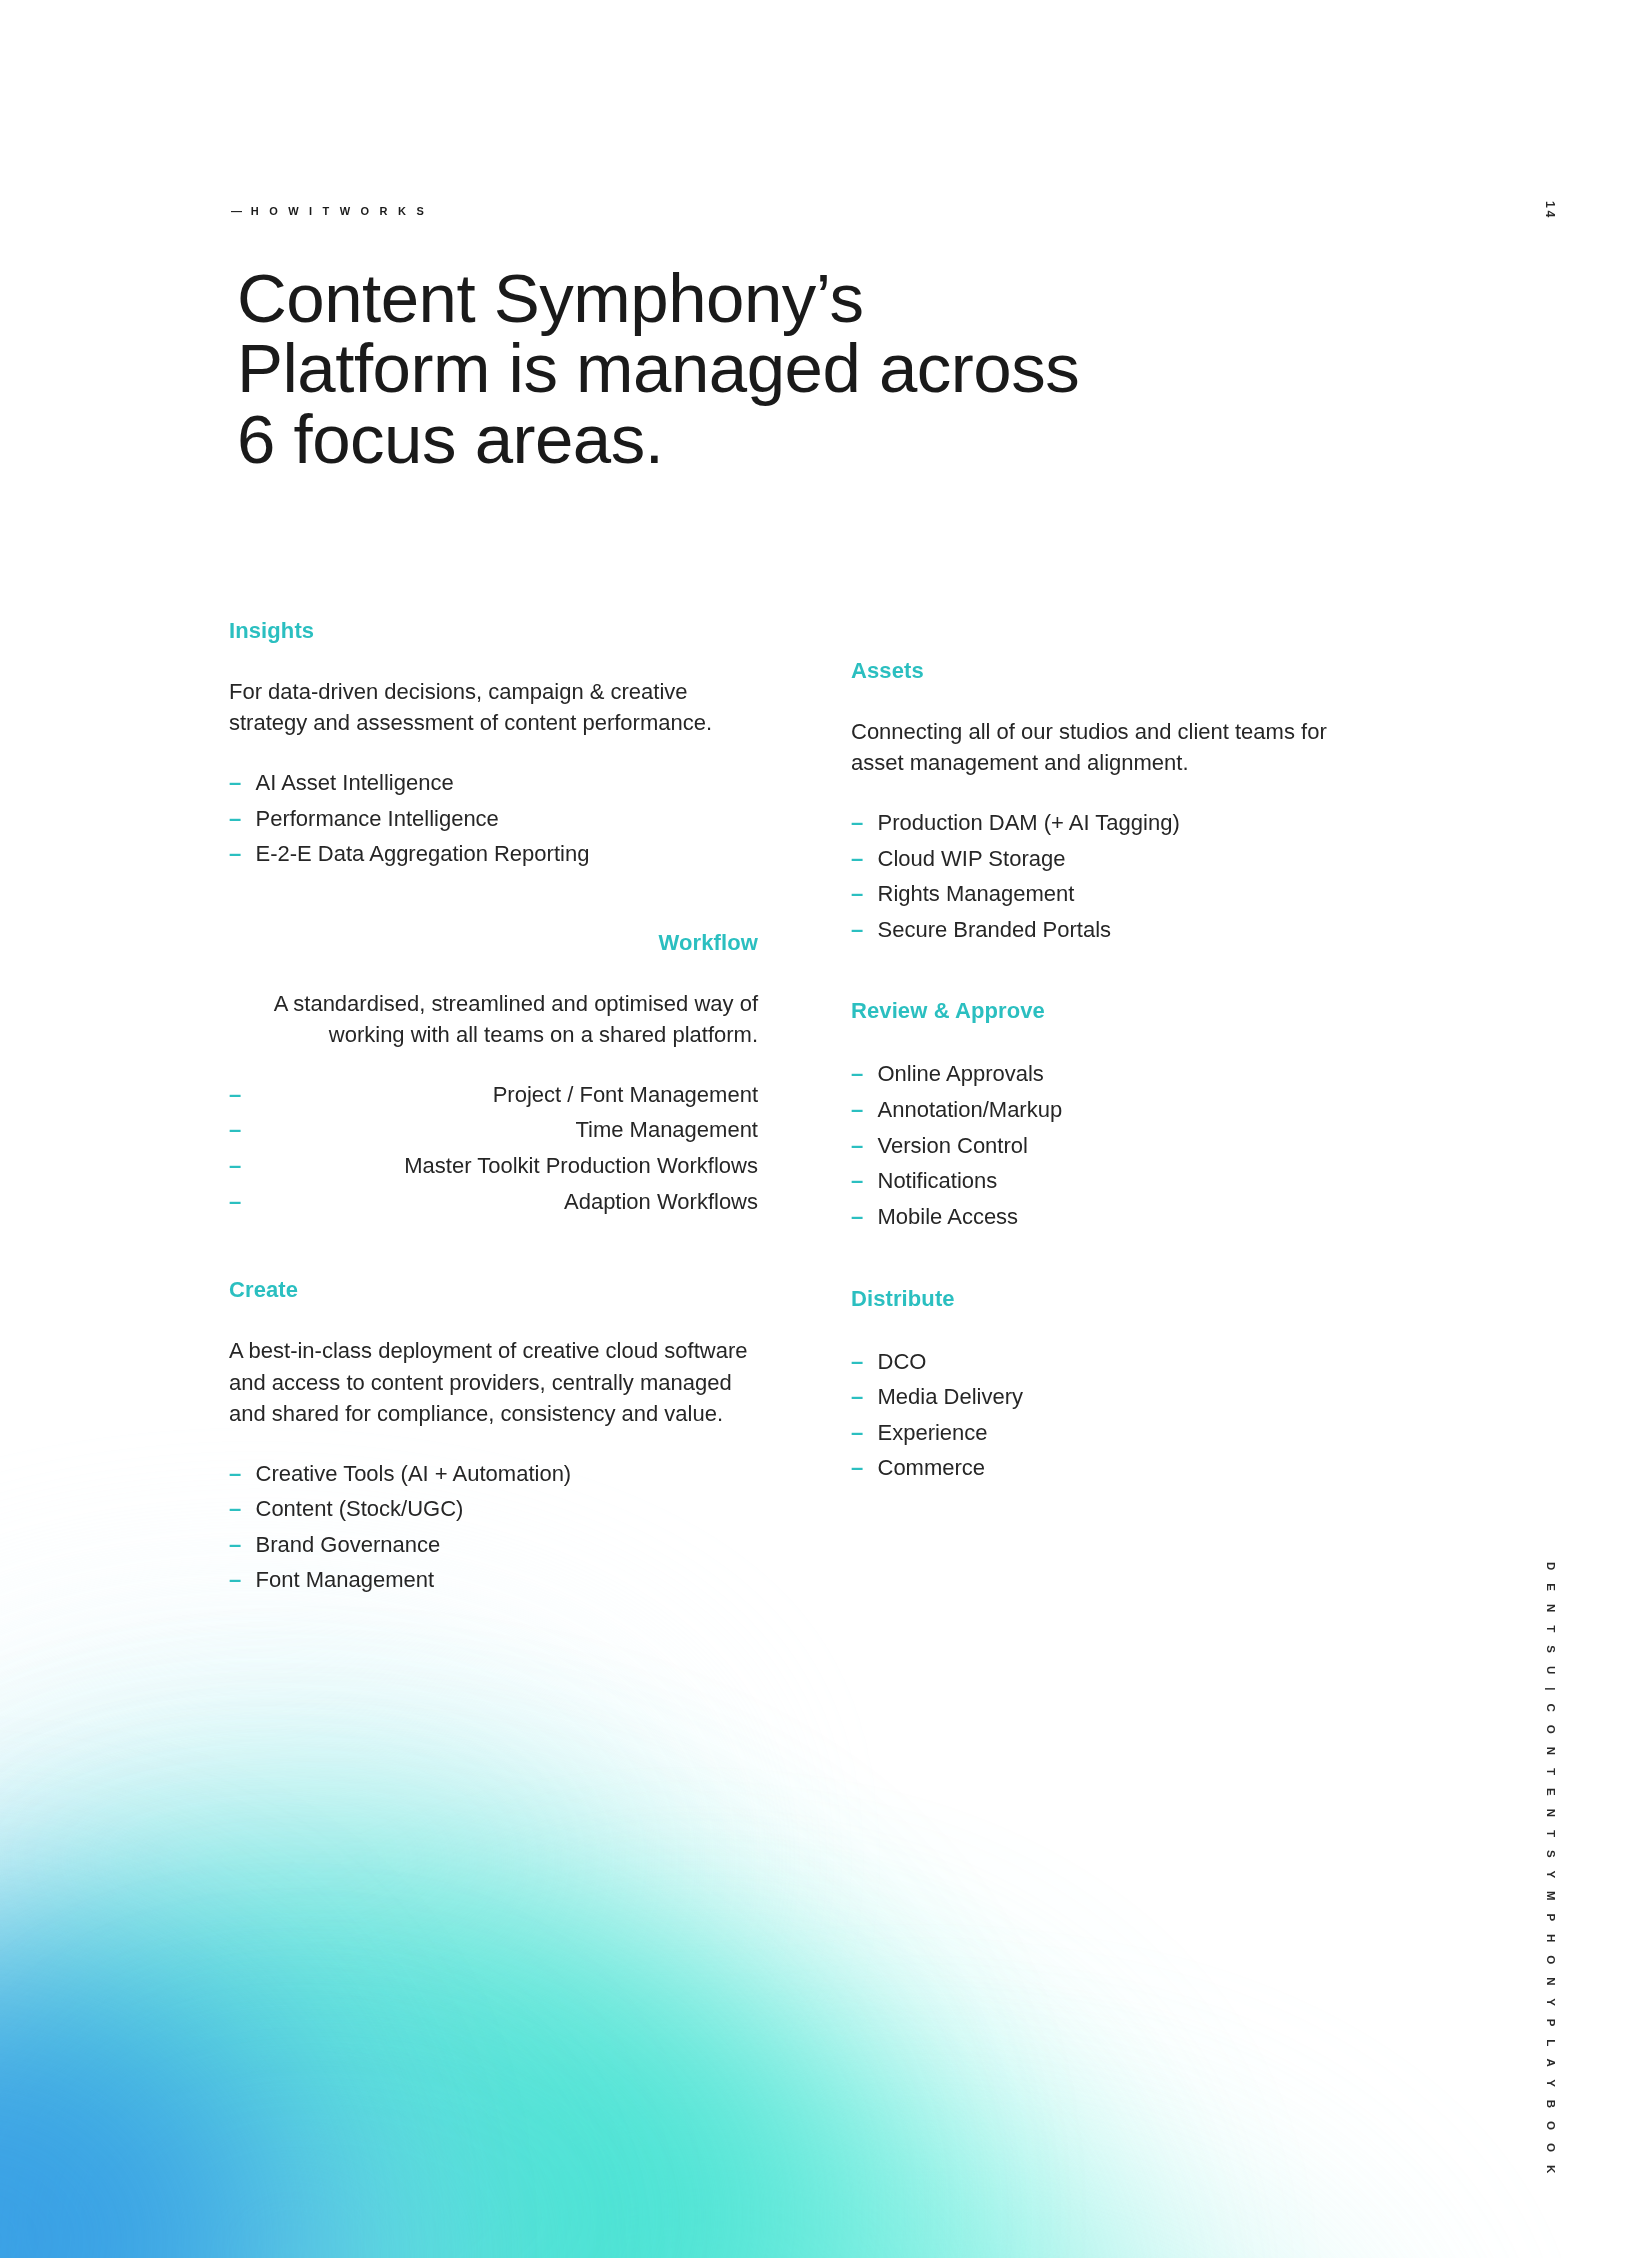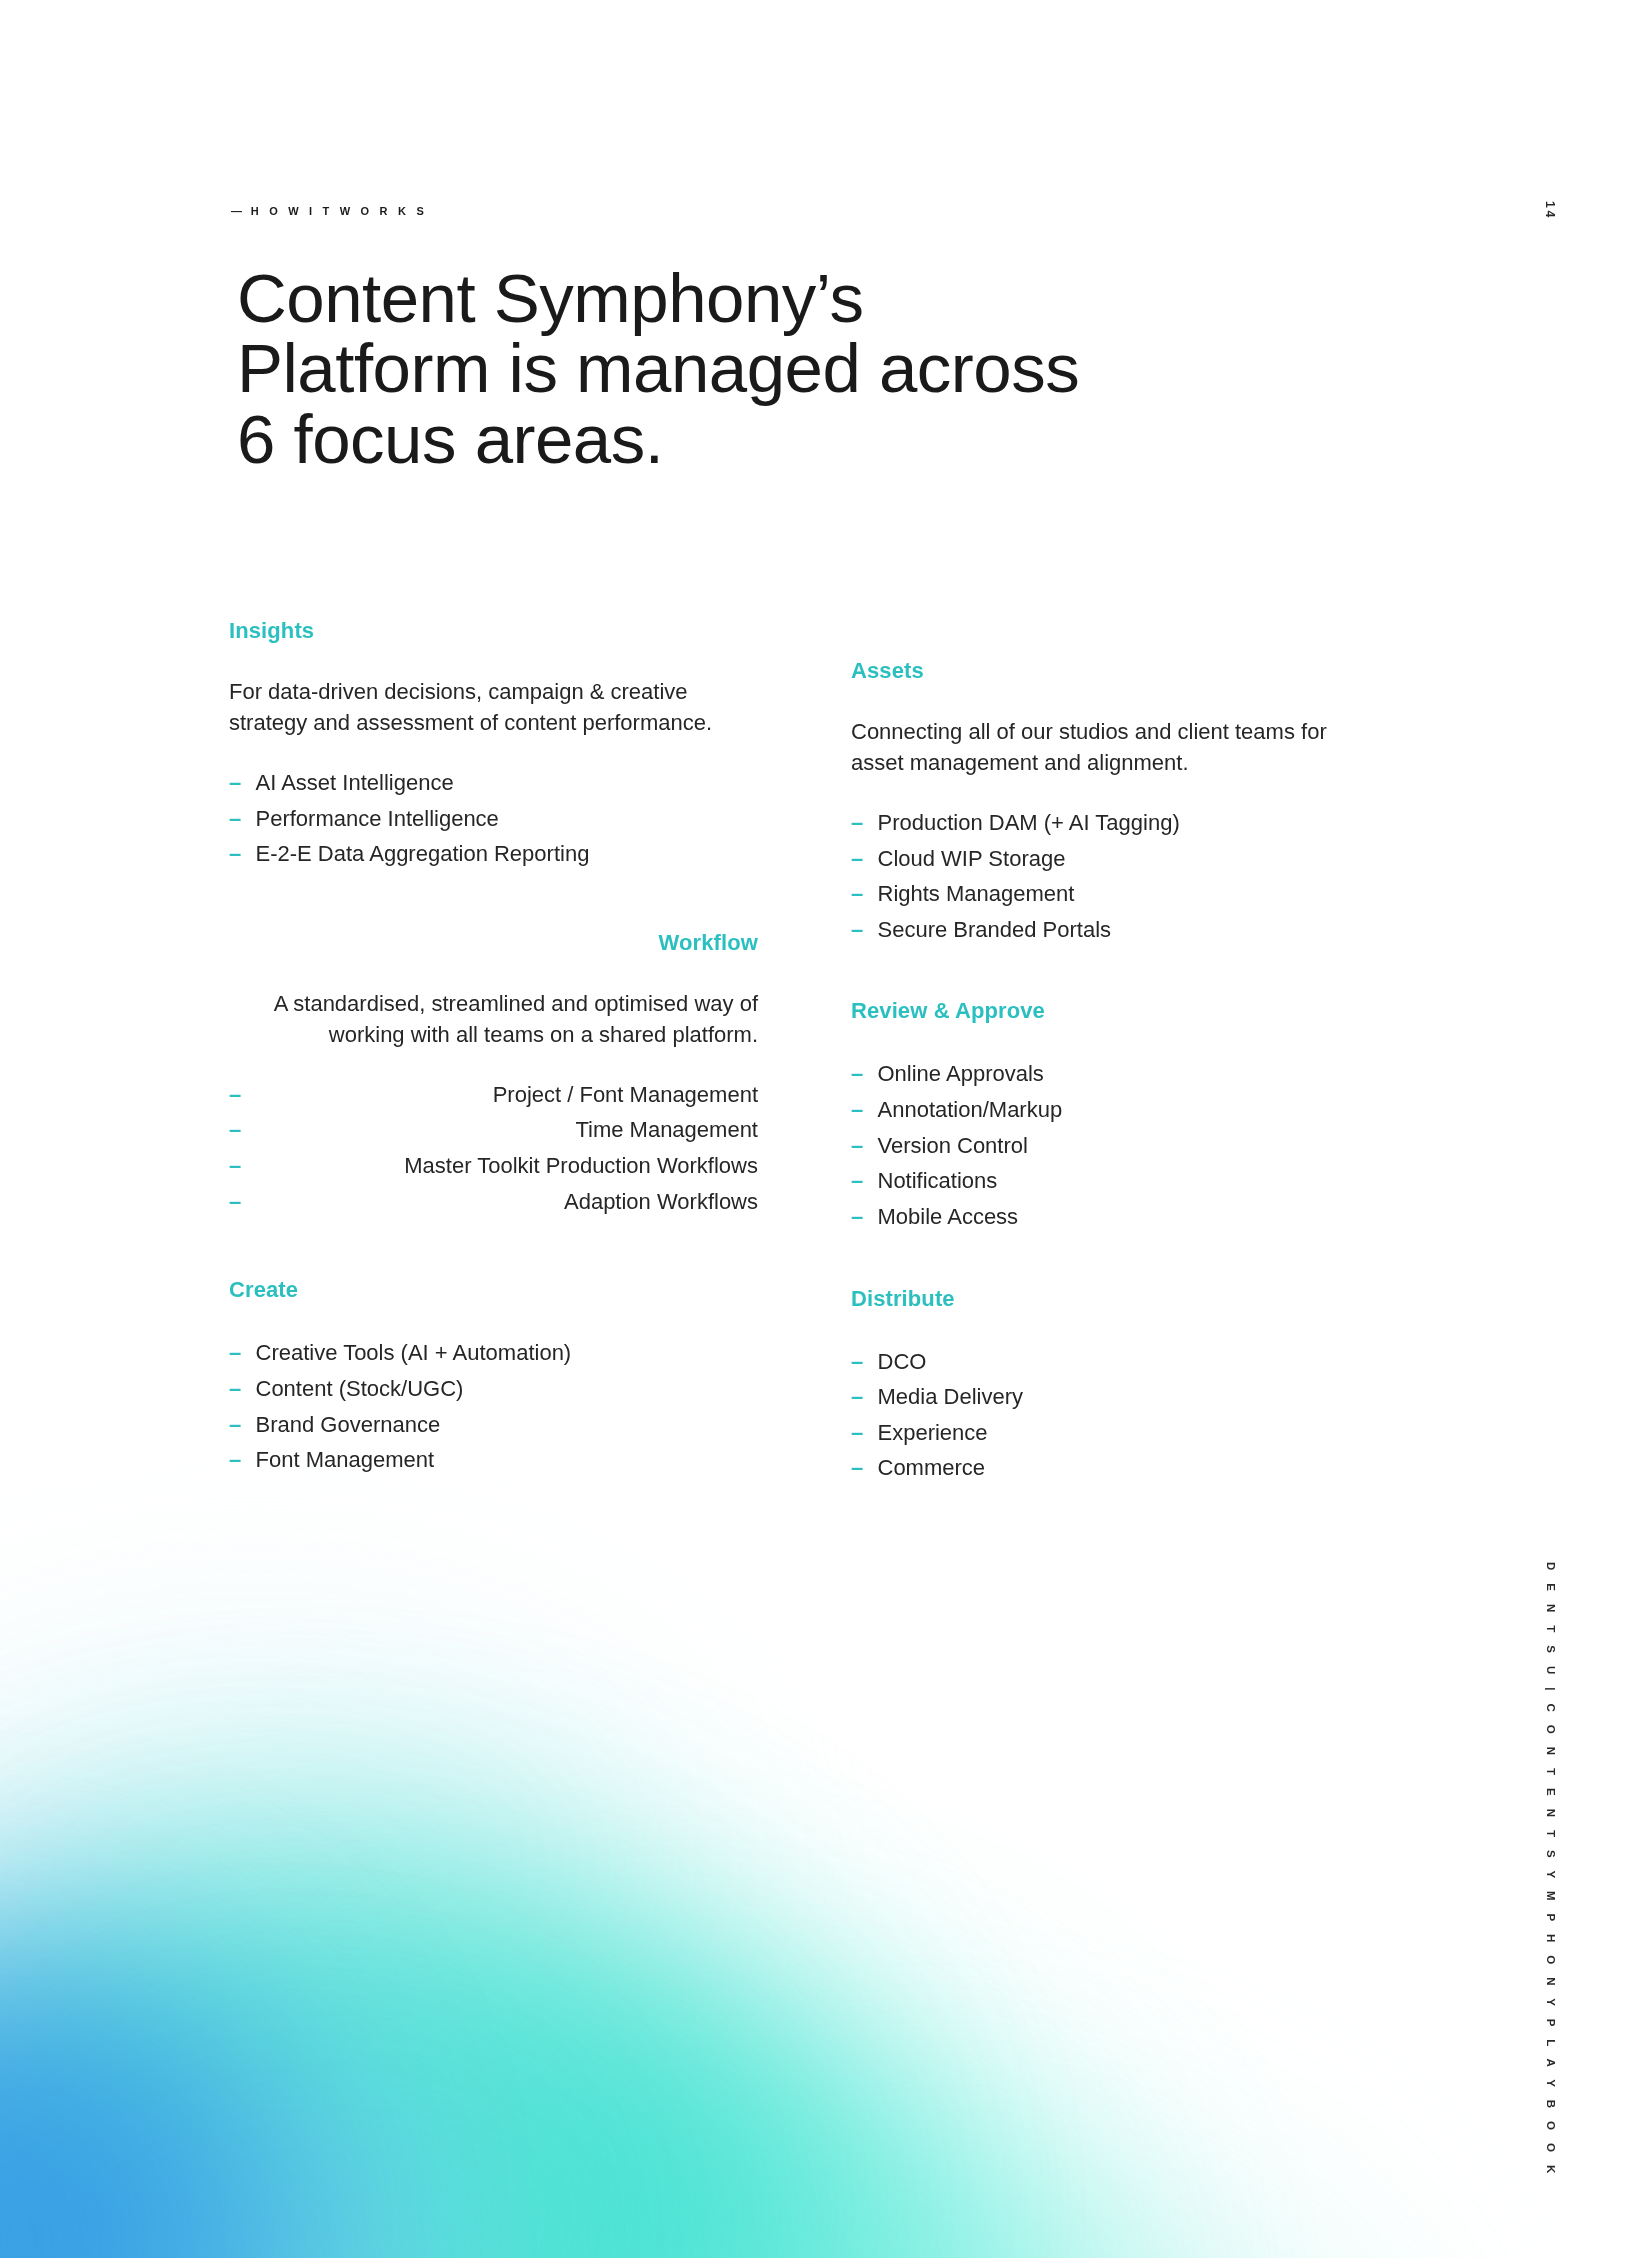--- a/index.html
+++ b/index.html
@@ -236,20 +236,21 @@
           <ul class="bullets">
             <li><span class="dash-mark">–</span><span>Project / Font Management</span></li>
             <li><span class="dash-mark">–</span><span>Time Management</span></li>
             <li><span class="dash-mark">–</span><span>Master Toolkit Production Workflows</span></li>
             <li><span class="dash-mark">–</span><span>Adaption Workflows</span></li>
           </ul>
         </div>
 
         <div class="block">
           <div class="block-heading">Create</div>
+          <p class="block-body">A best-in-class deployment of creative cloud software and access to content providers, centrally managed and shared for compliance, consistency and value.</p>
           <ul class="bullets">
             <li><span class="dash-mark">–</span><span>Creative Tools (AI + Automation)</span></li>
             <li><span class="dash-mark">–</span><span>Content (Stock/UGC)</span></li>
             <li><span class="dash-mark">–</span><span>Brand Governance</span></li>
             <li><span class="dash-mark">–</span><span>Font Management</span></li>
           </ul>
         </div>
 
       </div>
 

